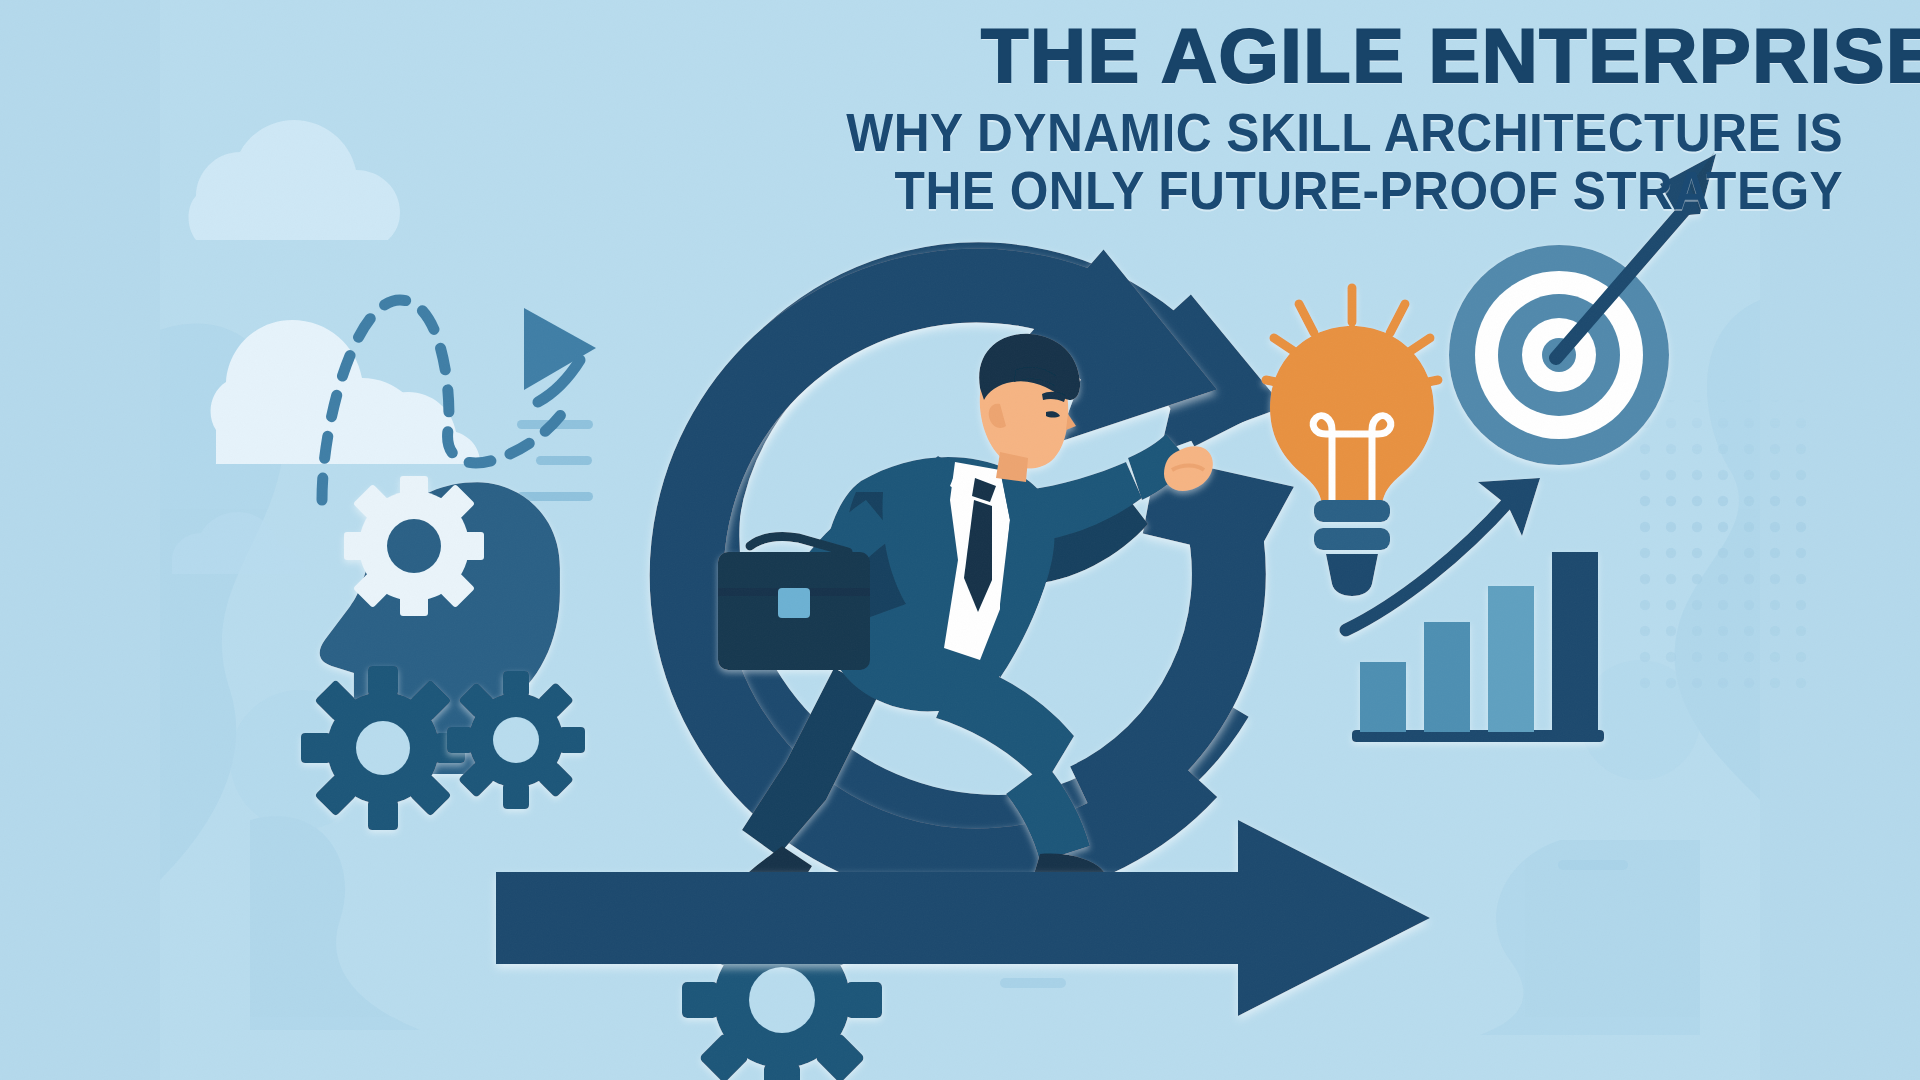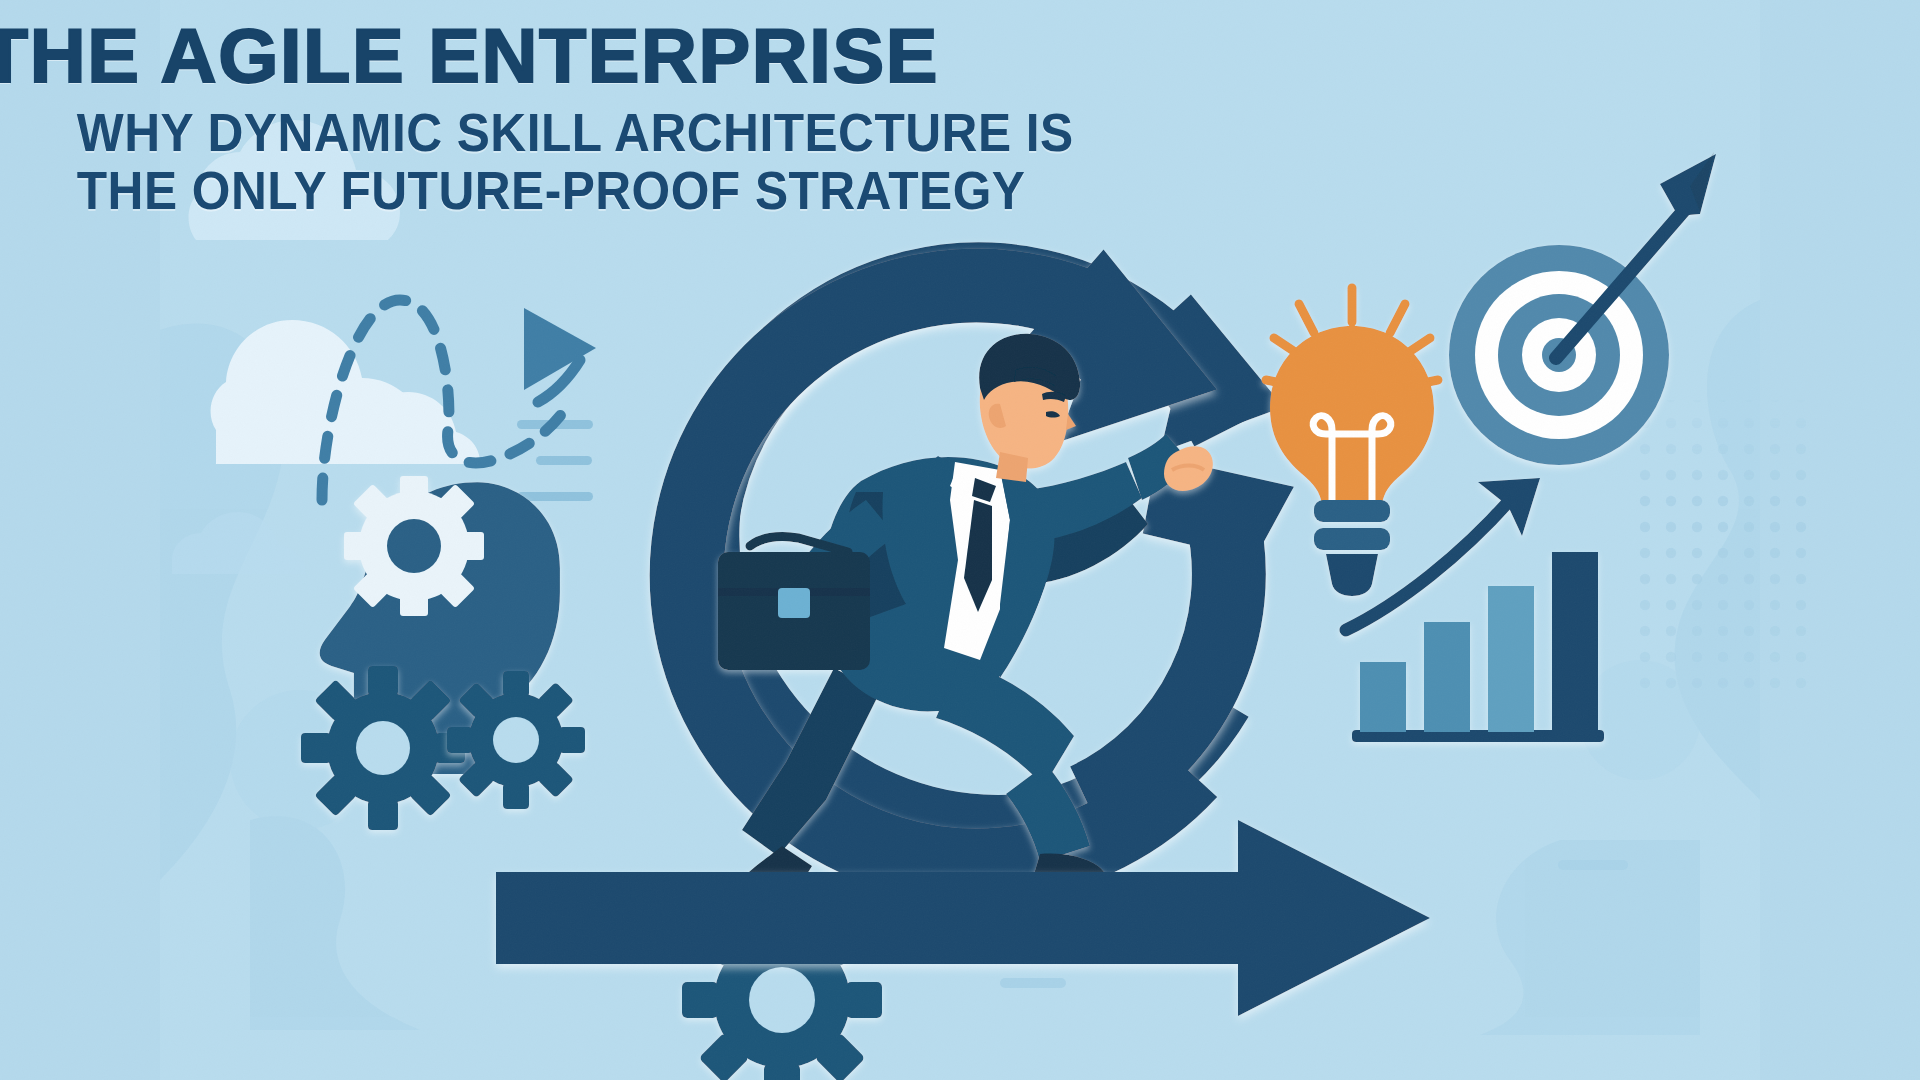--- a/index.html
+++ b/index.html
@@ -4,21 +4,21 @@
 <style>
   html,body{margin:0;padding:0;background:#b8dcee;}
   body{width:1920px;height:1080px;overflow:hidden;font-family:"Liberation Sans",sans-serif;}
   #stage{position:relative;width:1920px;height:1080px;background:#b8dcee;overflow:hidden;}
   #artboard{position:absolute;left:0;top:0;width:1920px;height:1080px;}
   .side-band{position:absolute;top:0;height:1080px;width:160px;background:#b4d9ec;}
   .side-band.left{left:0;}
   .side-band.right{right:0;}
 
   
-  #title-block{position:absolute;left:0;top:18px;width:1920px;text-align:left;z-index:40;}
+  #title-block{position:absolute;left:0;top:18px;width:1920px;text-align:right;z-index:40;}
   .t-line1{
     font-family:"Liberation Sans",sans-serif;
     font-weight:700;
     font-size:76px;
     letter-spacing:1.5px;
     color:#184469;
     line-height:1.0;
     -webkit-text-stroke:2px #184469;
     text-shadow:0 2px 0 rgba(255,255,255,.45);
     transform:scaleX(1.02);

